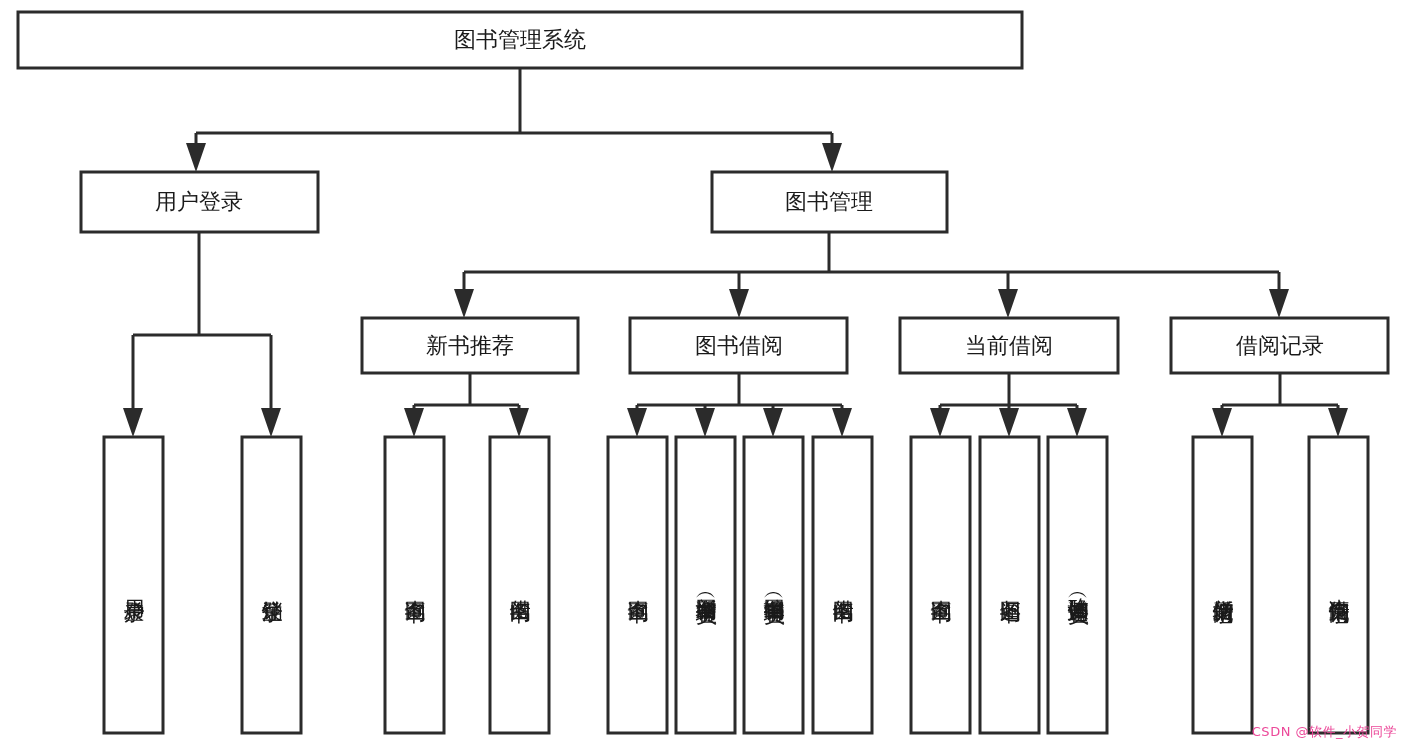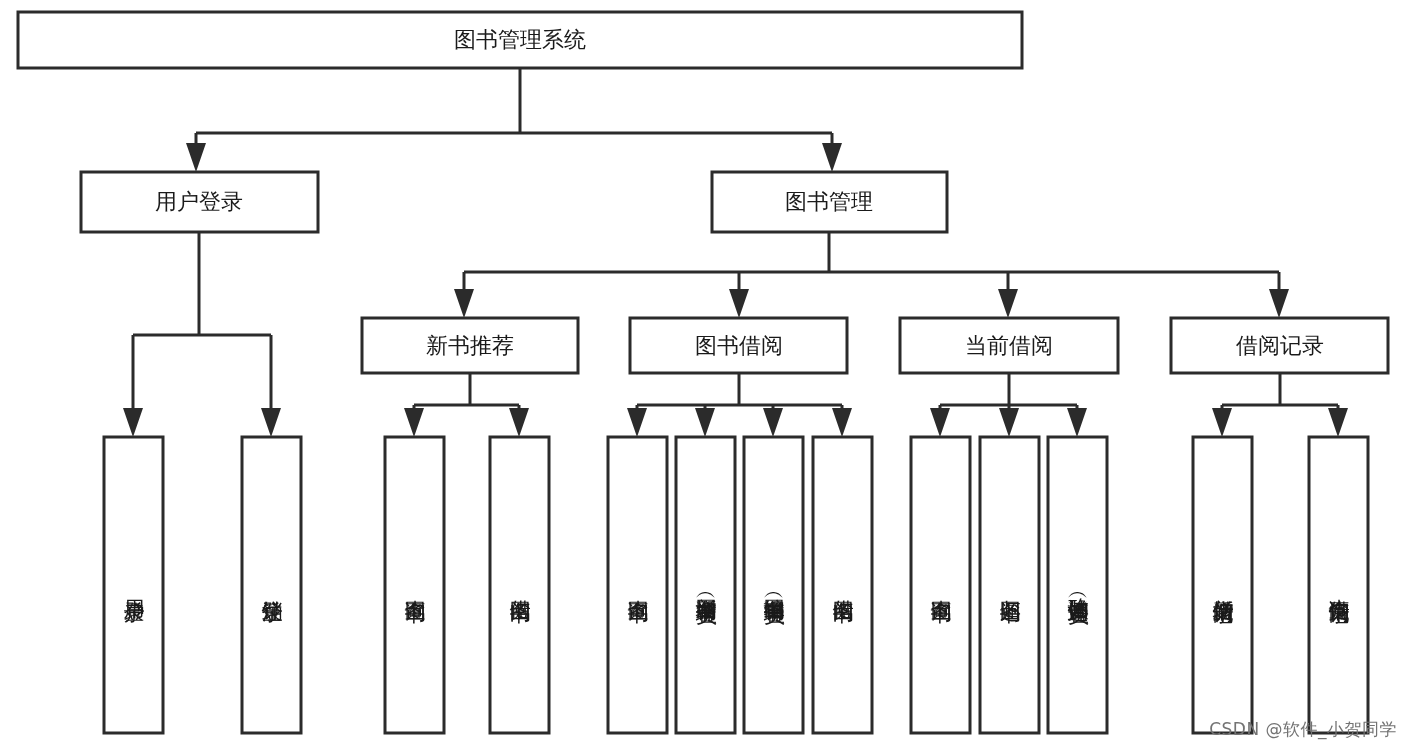--- a/index.html
+++ b/index.html
@@ -71,22 +71,22 @@
     line-height: 1.22;
     letter-spacing: 1px;
     color: #1a1a1a;
     white-space: nowrap;
   }
   #watermark {
     position: absolute;
     right: 8px;
     bottom: 6px;
     font-family: "DejaVu Sans", "Liberation Sans", sans-serif;
-    font-size: 17px;
-    color: #737373;
+    font-size: 13px;
+    color: #ec4899;
     letter-spacing: 0.5px;
     user-select: none;
     pointer-events: none;
   }
 </style>
 </head>
 <body>
 
 <div id="diagram-root">
   <svg class="flow" viewBox="0 0 1405 747" xmlns="http://www.w3.org/2000/svg">

